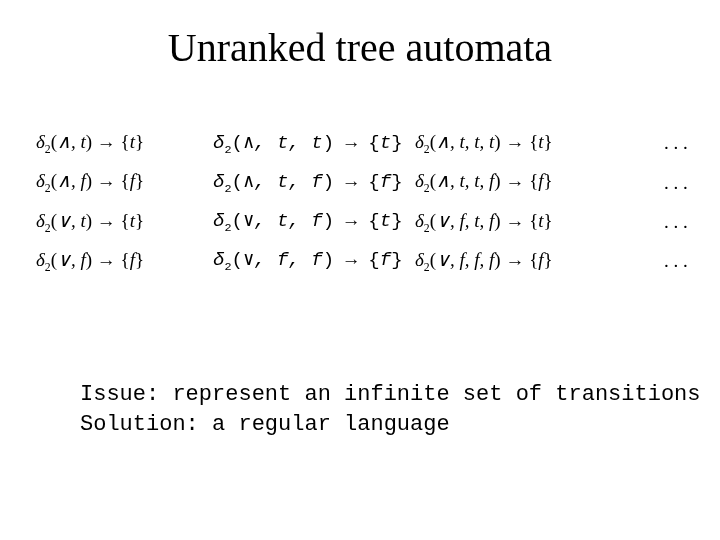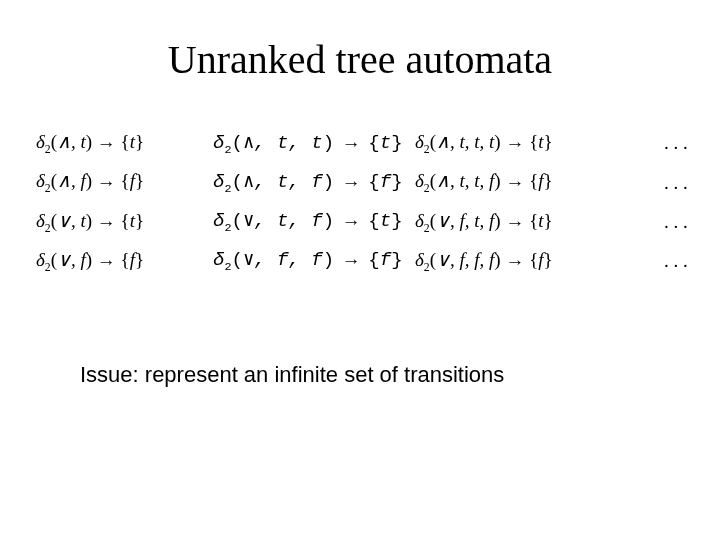--- a/index.html
+++ b/index.html
@@ -12,21 +12,21 @@
     color: #000;
   }
   .slide {
     width: 720px;
     height: 540px;
     position: relative;
     box-sizing: border-box;
   }
   .title {
     position: absolute;
-    top: 36px;
+    top: 24px;
     left: 0;
     width: 720px;
     text-align: center;
     font-size: 40px;
     font-weight: normal;
   }
   .formulas {
     position: absolute;
     top: 120px;
     left: 35px;
@@ -47,23 +47,23 @@
   }
   .formulas td.c1 { width: 175px; }
   .formulas td.c2 { width: 200px; font-family: Liberation Mono, monospace; }
   .formulas td.c3 { }
   .formulas td.dots { width: 30px; font-style: normal; text-align: left; padding-left:2px;}
   .delta { font-style: italic; }
   .sub { font-size: 0.62em; vertical-align: sub; font-style: normal; }
   .op { font-style: normal; }
   .caption {
     position: absolute;
-    top: 360px;
+    top: 380px;
     left: 80px;
-    font-family: Liberation Sans, sans-serif;
+    font-family: Liberation Mono, monospace;
     font-size: 22px;
     line-height: 1.35;
   }
 </style>
 </head>
 <body>
 
 <div class="slide">
 
   <div class="title">Unranked tree automata</div>
@@ -94,15 +94,16 @@
             <td class="c2"><span class="delta">δ</span><span class="sub">2</span><span class="op">(</span>∨, f, f<span class="op">)</span> <span class="op">→</span> <span class="op">{</span>f<span class="op">}</span></td>
             <td class="c3"><span class="delta">δ</span><span class="sub">2</span><span class="op">(</span>∨, f, f, f<span class="op">)</span> <span class="op">→</span> <span class="op">{</span>f<span class="op">}</span></td>
             <td class="dots">. . .</td>
           </tr>
         </tbody>
     </table>
   </div>
 
   <div class="caption">
     <div>Issue: represent an infinite set of transitions</div>
+    <div>Solution: a regular language</div>
   </div>
 
 </div>
 
 </body></html>

